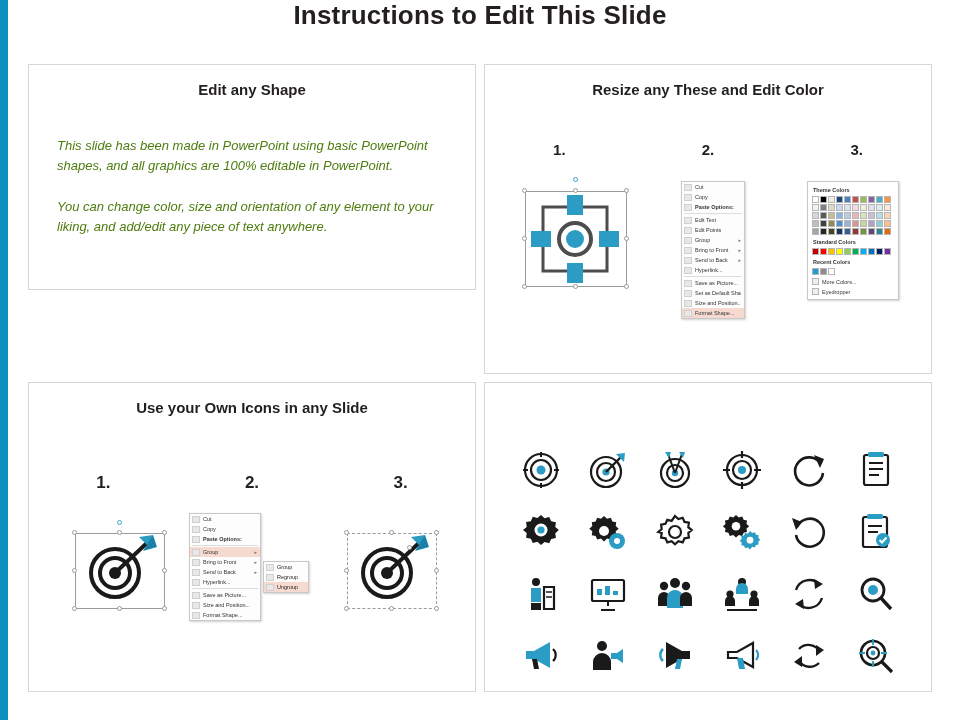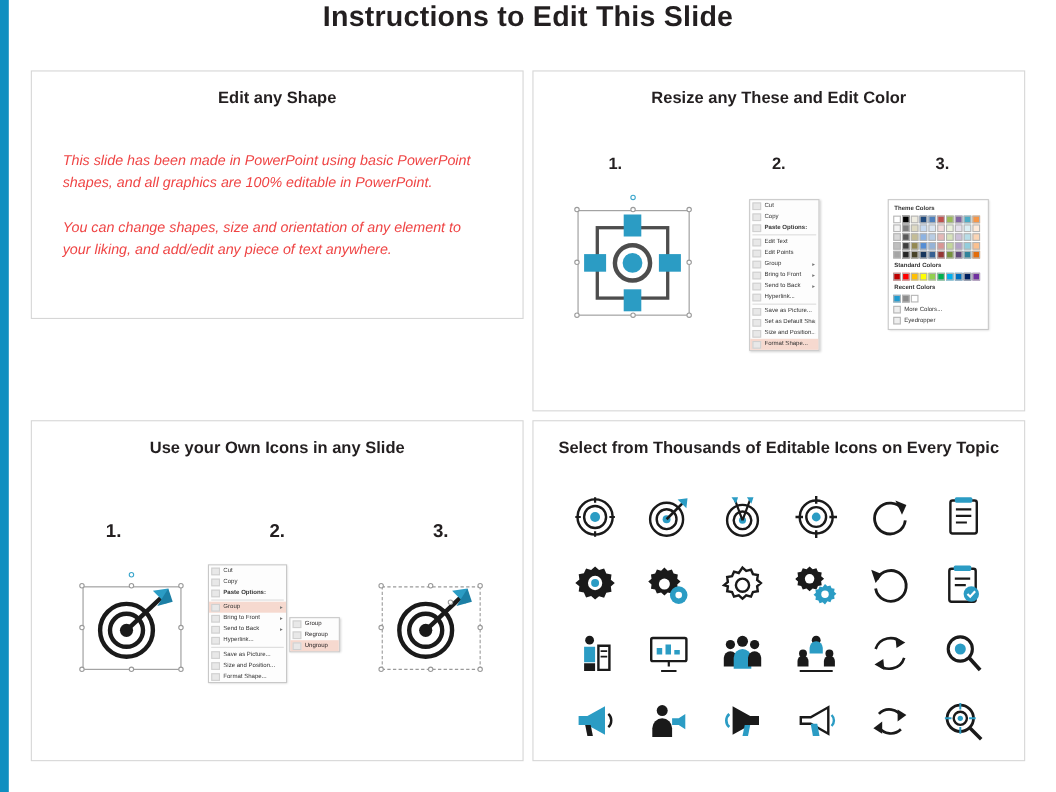--- a/index.html
+++ b/index.html
@@ -60,21 +60,21 @@
   .q-sub {
     text-align: center;
     font-size: 9px;
     font-style: italic;
     color: #6d6e71;
     margin-top: 6px;
   }
   .para {
     font-size: 13px;
     font-style: italic;
-    color: #ef4444;
+    color: #4d7c0f;
     line-height: 1.5;
     margin: 0 28px;
   }
   .para.first { margin-top: 38px; }
   .para.second { margin-top: 22px; }
 
   .steps {
     position: absolute;
     left: 0;
     width: 100%;
@@ -191,21 +191,21 @@
 <body>
 
 <div class="slide">
   <div class="left-bar"></div>
 
   <div class="slide-title">Instructions to Edit This Slide</div>
 
   <div class="quad q-tl">
     <div class="q-head">Edit any Shape</div>
     <div class="para first">This slide has been made in PowerPoint using basic PowerPoint shapes, and all graphics are 100% editable in PowerPoint.</div>
-    <div class="para second">You can change shapes, size and orientation of any element to your liking, and add/edit any piece of text anywhere.</div>
+    <div class="para second">You can change color, size and orientation of any element to your liking, and add/edit any piece of text anywhere.</div>
   </div>
 
   <div class="quad q-tr">
     <div class="q-head">Resize any These and Edit Color</div>
 
     <div class="steps" style="top:76px;">
       <div class="step-col">
         <div class="step-num">1.</div>
       </div>
       <div class="step-col">
@@ -505,21 +505,20 @@
         <circle cx="42" cy="50" r="15" fill="none" stroke="#1a1a1a" stroke-width="4"></circle>
         <circle cx="42" cy="50" r="6" fill="#1a1a1a"></circle>
         <path d="M42 50 L76 18" stroke="#1a1a1a" stroke-width="4"></path>
         <path d="M66 14 L80 12 L78 26 Z" fill="#2b9cc4"></path>
         <path d="M70 28 L80 12 L84 24 Z" fill="#1c7fa5"></path>
       </svg>
     </div>
   </div>
 
   <div class="quad q-br">
-    <div class="q-head">Select from Thousands of Editable Icons on Every Topic</div>
 
     <div class="icon-grid">
 
       <div class="icon-cell">
         <svg width="38" height="38" viewBox="0 0 38 38">
           <circle cx="19" cy="19" r="16" fill="none" stroke="#1a1a1a" stroke-width="2.2"></circle>
           <circle cx="19" cy="19" r="10" fill="none" stroke="#1a1a1a" stroke-width="2.2"></circle>
           <circle cx="19" cy="19" r="4.5" fill="#2b9cc4"></circle>
           <path d="M19 1 v5 M19 32 v5 M1 19 h5 M32 19 h5" stroke="#1a1a1a" stroke-width="2"></path>
         </svg>

